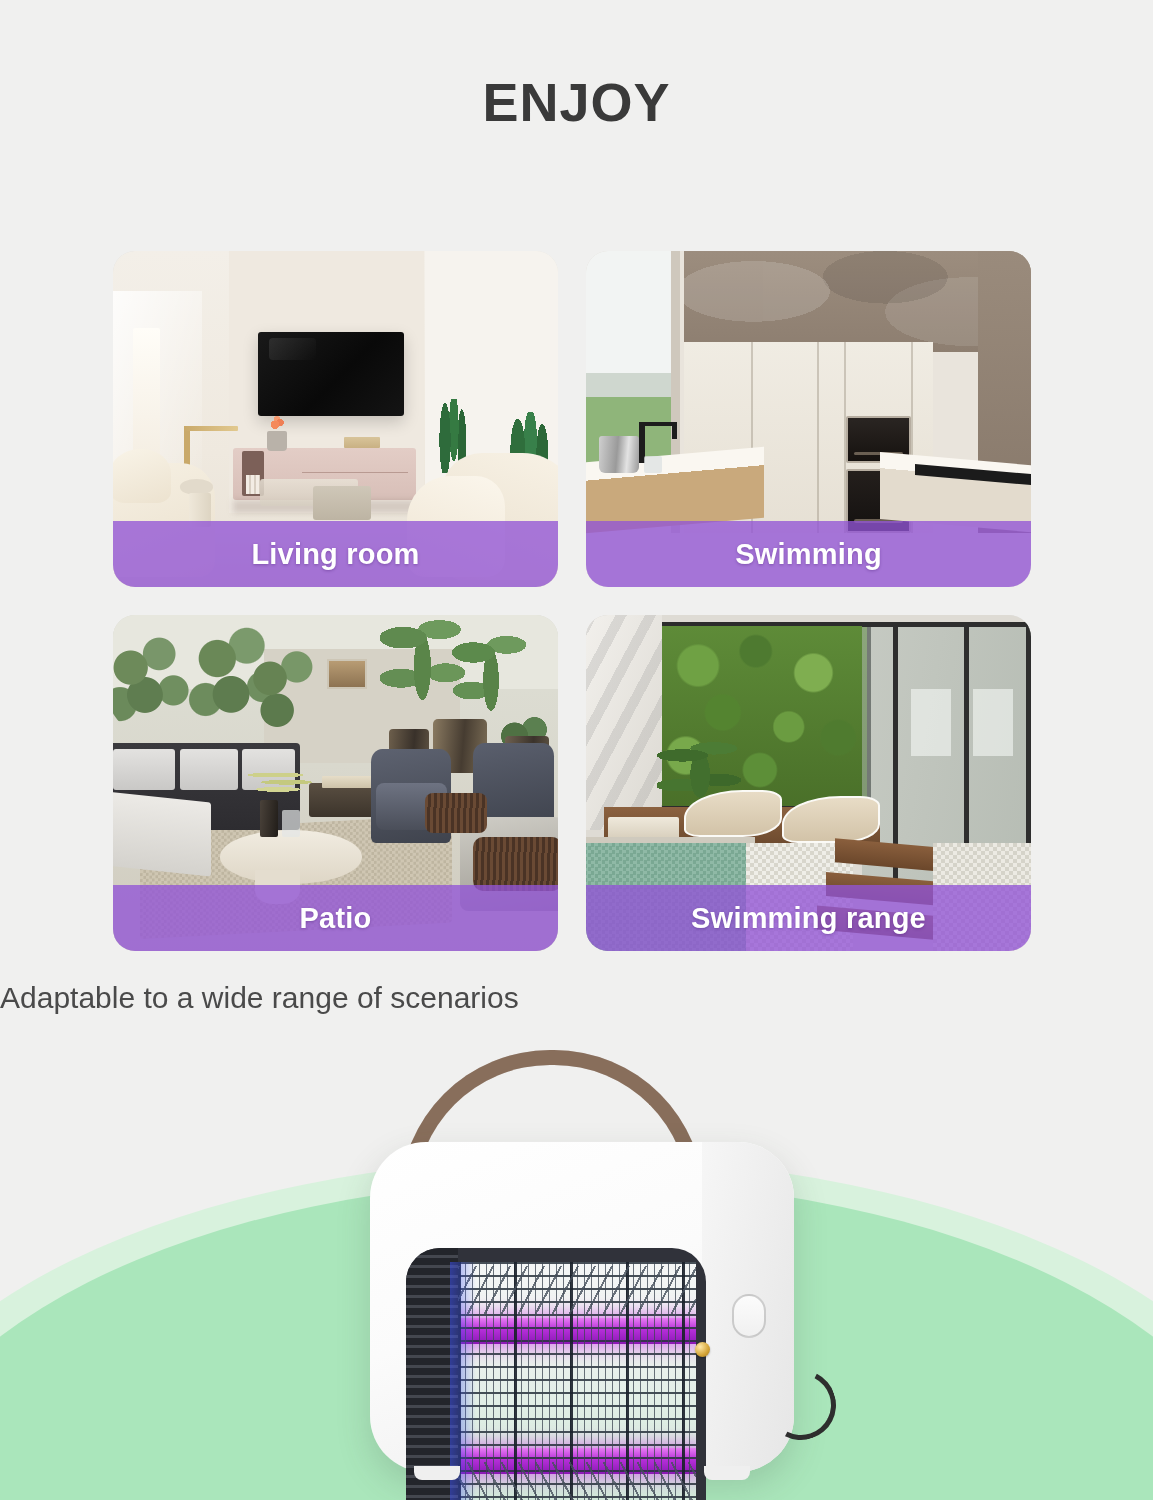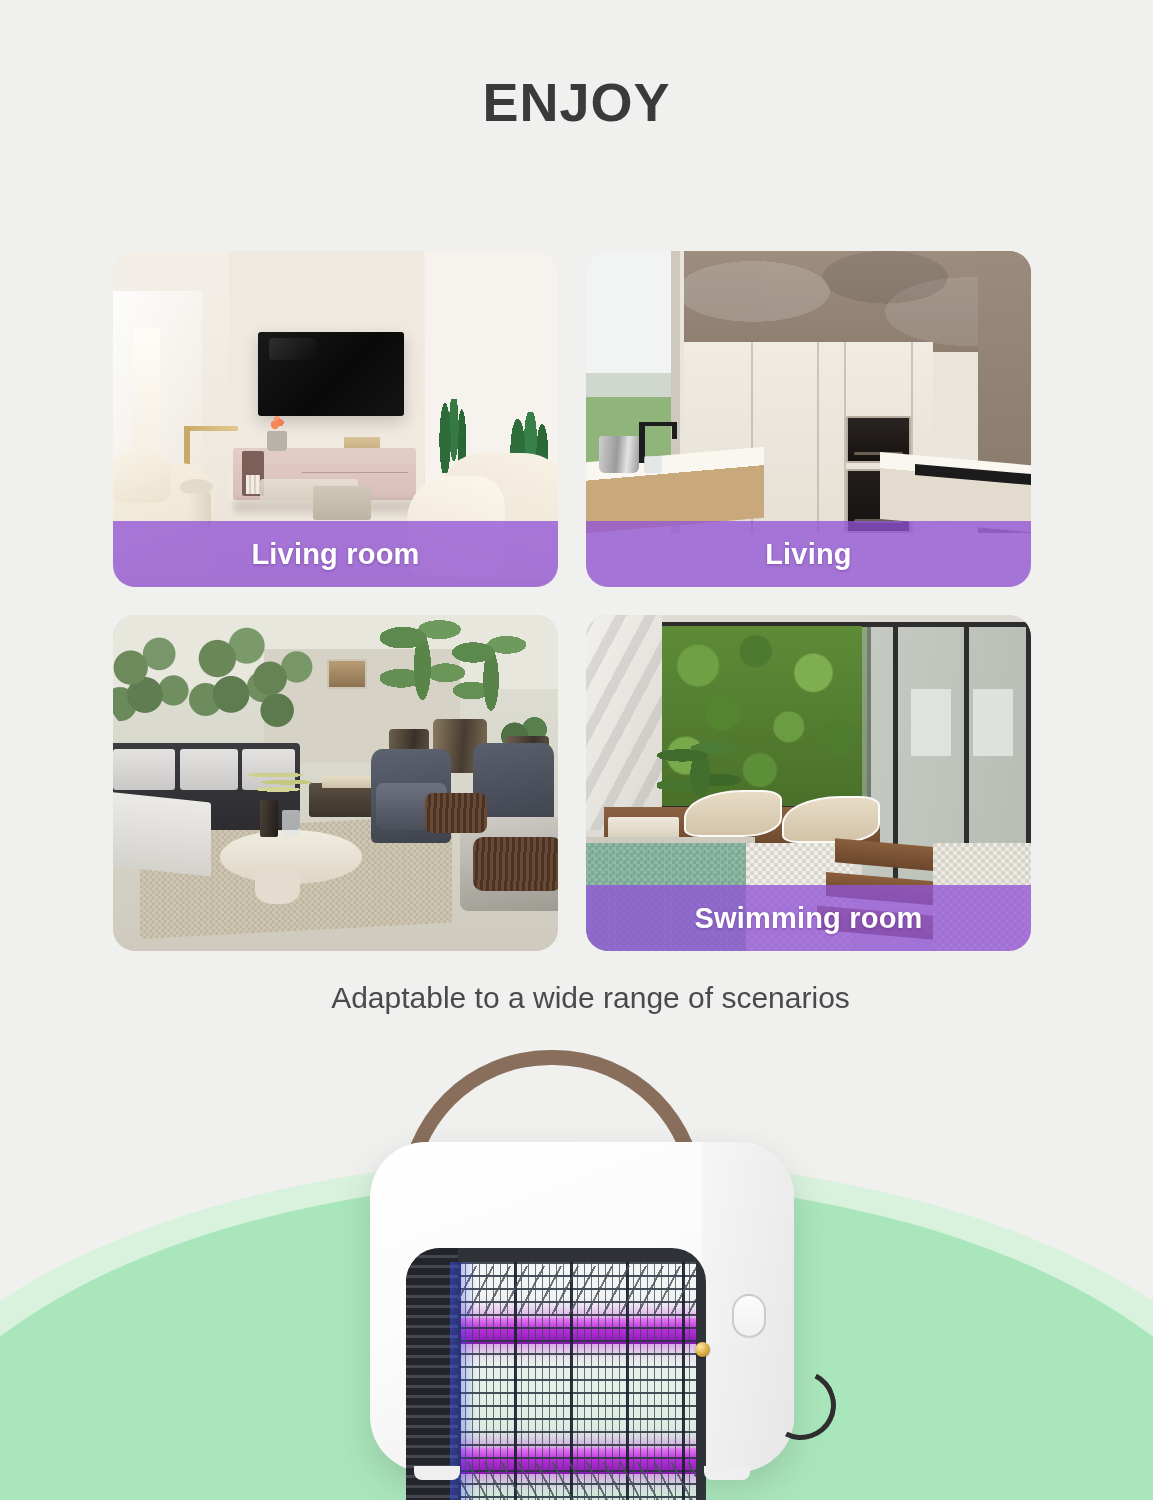--- a/index.html
+++ b/index.html
@@ -226,21 +226,21 @@
   .pl .plank{position:absolute;background:linear-gradient(180deg,#8a5f3d,#6b472b);}
   .pl .pk1{left:56%;top:68%;width:24%;height:7%;transform:skewY(5deg);}
   .pl .pk2{left:54%;top:78%;width:26%;height:7%;transform:skewY(5deg);}
   .pl .pk3{left:52%;top:88%;width:28%;height:7%;transform:skewY(5deg);}
   .pl .rgrav{position:absolute;right:0%;top:68%;width:22%;height:32%;
       background:repeating-conic-gradient(#eceae3 0 25%,#d5d3c9 0 50%) 0 0/8px 8px;}
 
   
   .caption{
     position:absolute; left:0; right:0; top:981px;
-    text-align:center; font-size:30px; color:#4a4a4a;margin-left:28px;
+    text-align:left; font-size:30px; color:#4a4a4a;
   }
 
   
   .stage{position:absolute;left:0;right:0;top:1030px;bottom:0;overflow:hidden;}
   .mint-halo{
     position:absolute;left:-12%;top:128px;width:124%;height:700px;
     background:#d8f2dd;border-radius:50%;
   }
   .mint{
     position:absolute;left:-10%;top:150px;width:120%;height:700px;
@@ -408,21 +408,21 @@
       <div class="island"></div>
         <div class="island2"></div>
         <div class="hob"></div>
       <div class="faucet2"></div>
         <div class="faucet3"></div>
         <div class="faucet"></div>
       <div class="kettle"></div>
         <div class="glass"></div>
     </div>
     <div class="band">
-      <span class="band-label">Living</span>
+      <span class="band-label">Swimming</span>
     </div>
   </div>
 
   <div class="card">
     <div class="scene pt">
       <div class="sky"></div>
         <div class="backwall"></div>
         <div class="winbox"></div>
       <div class="tree t1"></div>
         <div class="tree t2"></div>
@@ -446,20 +446,23 @@
         <div class="lch1b"></div>
         <div class="lch2"></div>
       <div class="ctable"></div>
         <div class="ctleg"></div>
       <div class="vase"></div>
         <div class="tumbler"></div>
       <div class="lch3"></div>
         <div class="woven"></div>
         <div class="woven2"></div>
     </div>
+    <div class="band">
+      <span class="band-label">Patio</span>
+    </div>
   </div>
 
   <div class="card">
     <div class="scene pl">
       <div class="greenwall"></div>
       <div class="wallwhite"></div>
       <div class="pavilion"></div>
       <div class="mulltop"></div>
       <div class="mull m1"></div>
         <div class="mull m2"></div>
@@ -473,21 +476,21 @@
       <div class="tray"></div>
       <div class="poolrim"></div>
         <div class="pool"></div>
       <div class="pebbles"></div>
       <div class="plank pk1"></div>
         <div class="plank pk2"></div>
         <div class="plank pk3"></div>
       <div class="rgrav"></div>
     </div>
     <div class="band">
-      <span class="band-label">Swimming room</span>
+      <span class="band-label">Swimming range</span>
     </div>
   </div>
 
 </div>
 
 <div class="caption">Adaptable to a wide range of scenarios</div>
 
 <div class="stage">
   <div class="mint-halo"></div>
   <div class="mint"></div>

